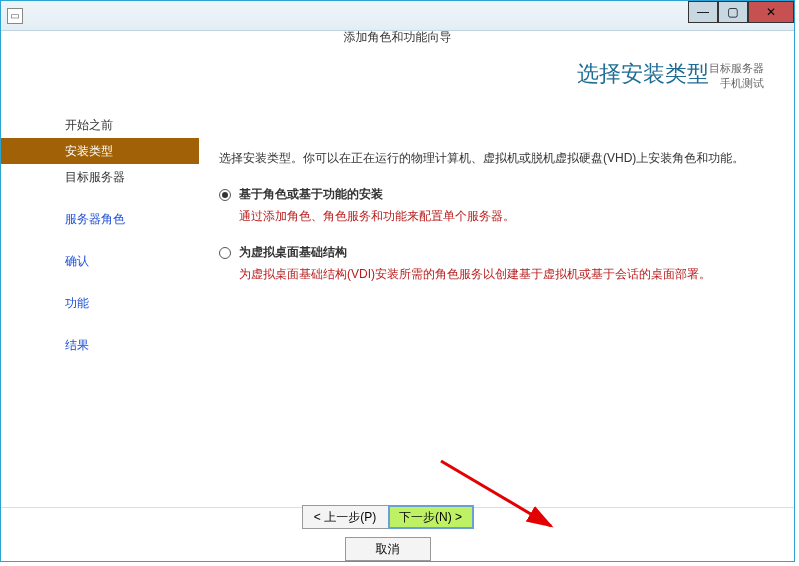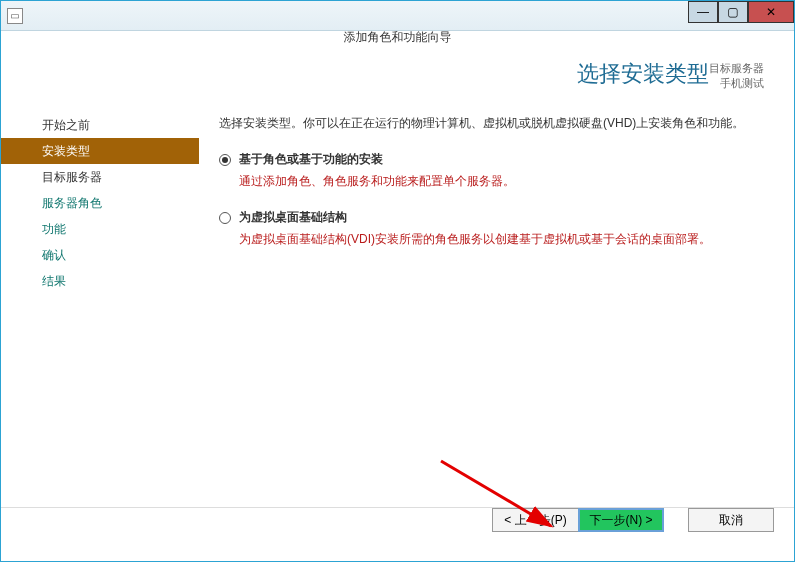--- a/index.html
+++ b/index.html
@@ -88,36 +88,36 @@
       overflow: hidden;
     }
     .sidebar {
       width: 198px;
       padding-top: 10px;
     }
     .nav-item {
       height: 26px;
       line-height: 26px;
       font-size: 12px;
-      padding-left: 41px;
+      padding-left: 64px;
       color: #333;
       cursor: default;
     }
     .nav-item.active {
       background: #a16207;
       color: #fff;
     }
-    .nav-item.disabled { color: #0f766e; }
+    .nav-item.disabled { color: #1d4ed8; margin-top: 16px; }
     .main {
       flex: 1;
       padding: 12px 20px 0 20px;
       font-size: 12px;
       color: #333;
     }
-    .intro { margin-bottom: 18px; line-height: 1.6; }
+    .intro { margin-bottom: 18px; line-height: 1.6; margin-top: 35px; }
     .radio-row {
       display: flex;
       align-items: flex-start;
       margin-bottom: 4px;
     }
     .radio {
       width: 12px; height: 12px;
       border: 1px solid #555;
       border-radius: 50%;
       margin: 3px 8px 0 0;
@@ -136,38 +136,39 @@
     .radio-desc {
       margin-left: 20px;
       margin-bottom: 18px;
       color: #b91c1c;
       line-height: 1.6;
     }
     .footer {
       height: 54px;
       border-top: 1px solid #ddd;
       display: flex;
-      align-items: flex-start;
+      align-items: center;
       justify-content: flex-end;
       padding-right: 20px;
-      gap: 24px;
+      gap: 8px;
+      flex-direction: column;
     }
     .btn {
       height: 24px;
       min-width: 86px;
       border: 1px solid #999;
       background: #f4f4f4;
       font-size: 12px;
       text-align: center;
       line-height: 22px;
       cursor: default;
       padding: 0 8px;
     }
     .btn.disabled { color: #b0b0b0; border-color: #ccc; }
-    .btn.default { border: 2px solid #6aa0d8; background: #22c55e; line-height: 20px; }
+    .btn.default { border: 2px solid #6aa0d8; background: #bef264; line-height: 20px; }
     .btn-group { display: flex; }
     .btn-group .btn:first-child { border-right: none; }
     .arrow {
       position: absolute;
       pointer-events: none;
       z-index: 50;
     }
     .watermark {
       position: absolute;
       right: 8px;
@@ -208,22 +209,22 @@
         <div>手机测试</div>
       </div>
     </div>
 
     <div class="mid">
       <div class="sidebar">
         <div class="nav-item">开始之前</div>
         <div class="nav-item active">安装类型</div>
         <div class="nav-item">目标服务器</div>
         <div class="nav-item disabled">服务器角色</div>
+        <div class="nav-item disabled">确认</div>
         <div class="nav-item disabled">功能</div>
-        <div class="nav-item disabled">确认</div>
         <div class="nav-item disabled">结果</div>
       </div>
 
       <div class="main">
         <div class="intro">选择安装类型。你可以在正在运行的物理计算机、虚拟机或脱机虚拟硬盘(VHD)上安装角色和功能。</div>
 
         <div class="radio-row">
           <div class="radio checked"></div>
           <div class="radio-label">基于角色或基于功能的安装</div>
         </div>

